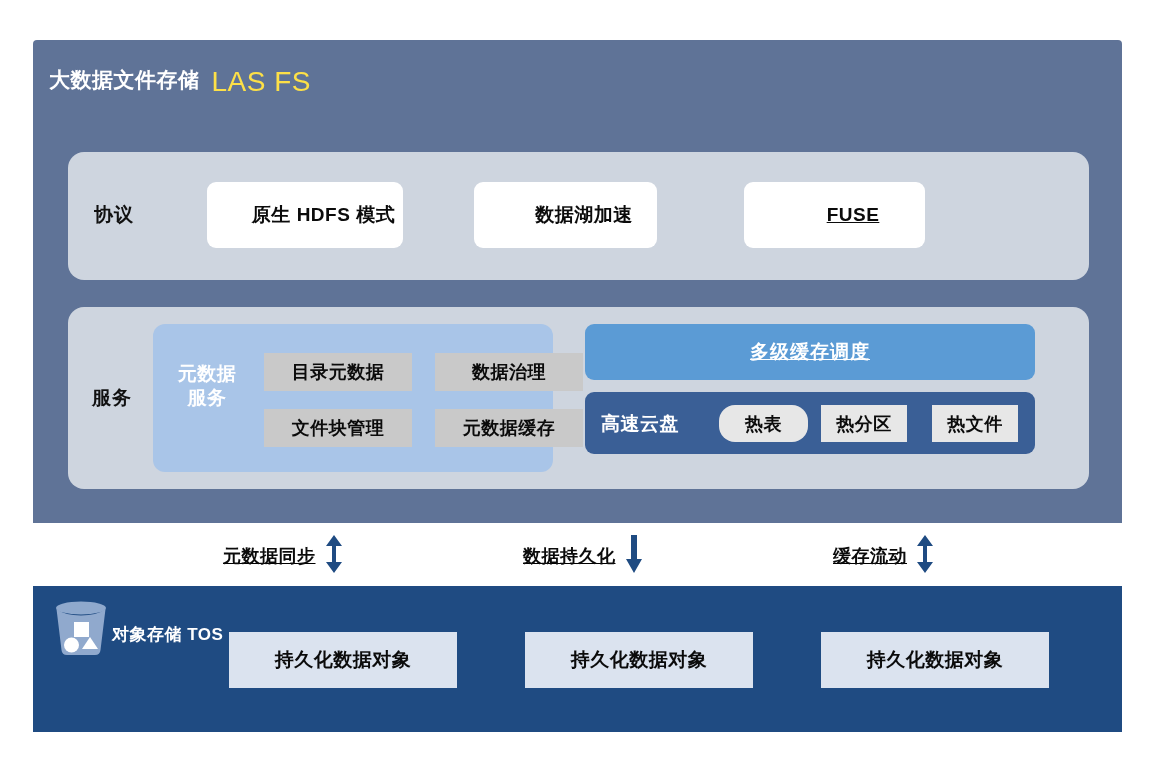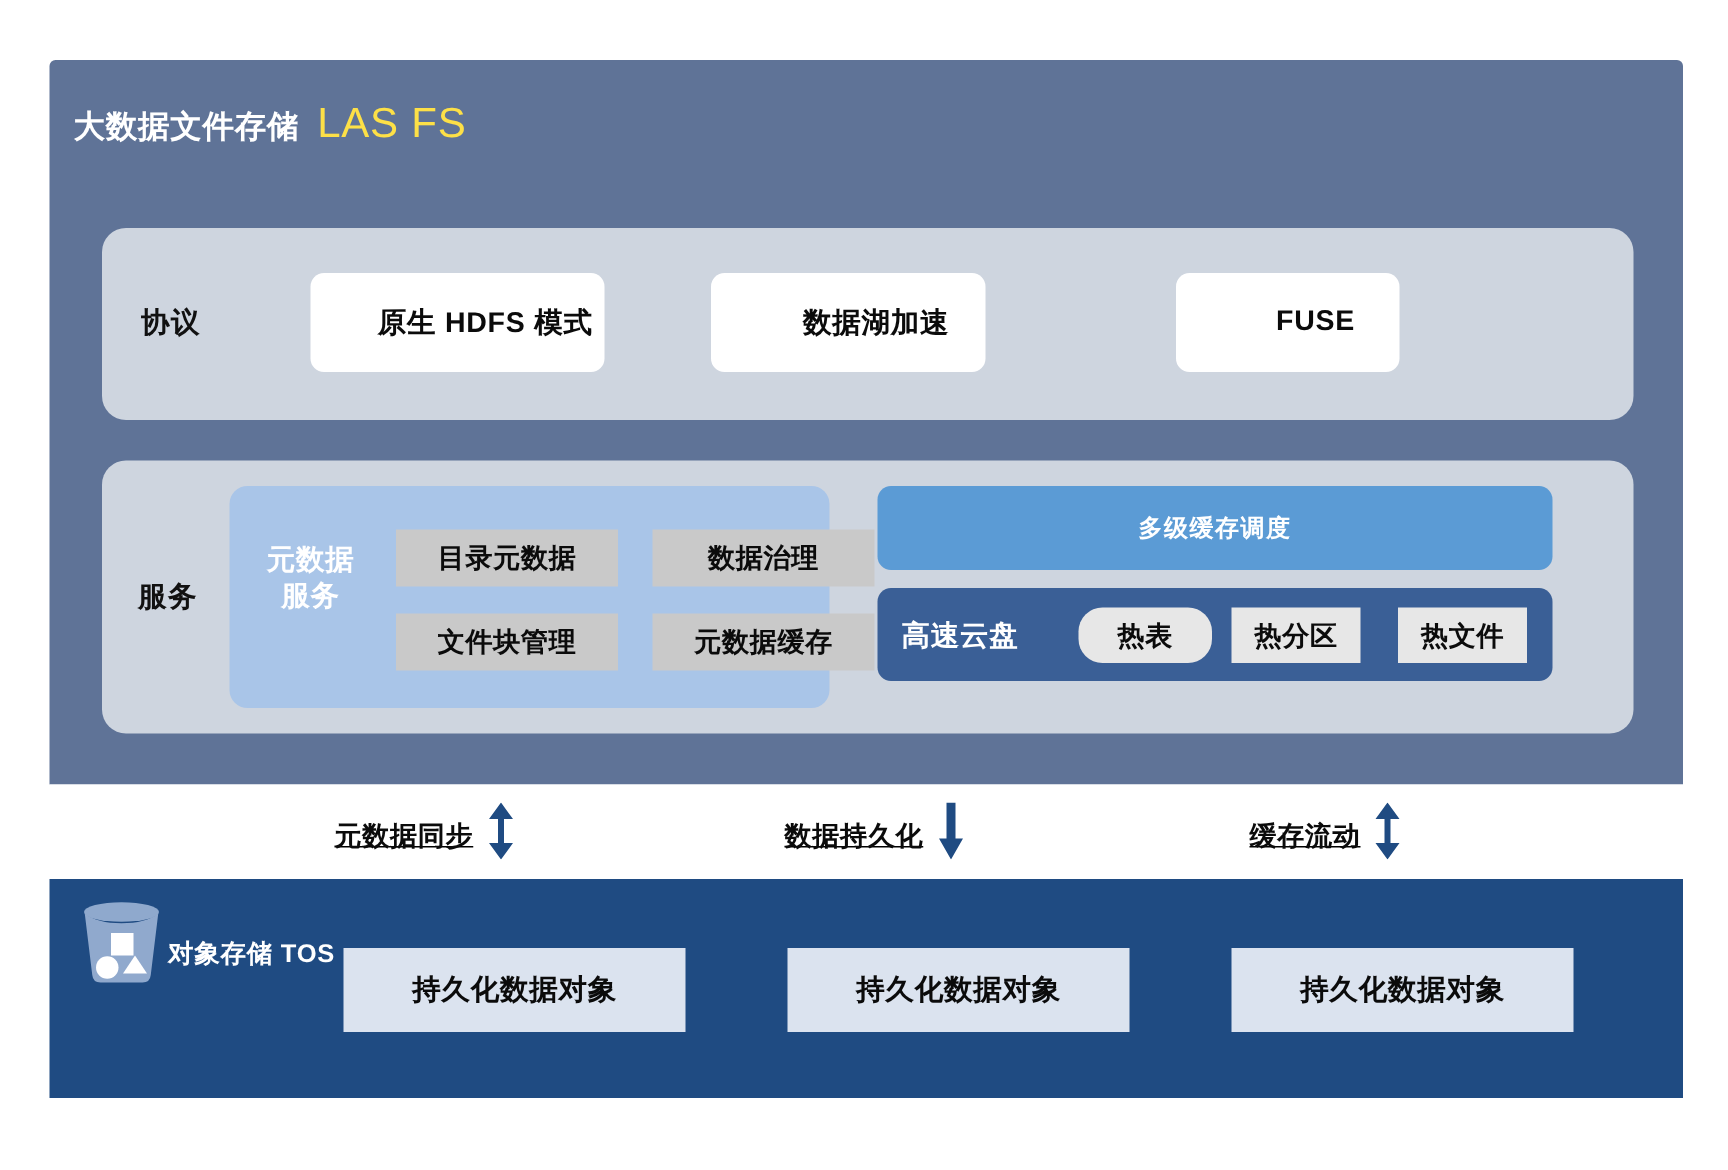--- a/index.html
+++ b/index.html
@@ -36,21 +36,21 @@
     background-color: #5f7397;
     border-radius: 4px 4px 0 0;
     box-sizing: border-box;
   }
 
   .las-title {
     position: absolute;
     left: 16px;
     top: 26px;
     display: flex;
-    align-items: flex-end;
+    align-items: flex-start;
     white-space: nowrap;
   }
   .las-title-cn {
     font-size: 21px;
     font-weight: bold;
     color: #ffffff;
     letter-spacing: 0.5px;
   }
   .las-title-en {
     font-size: 28px;
@@ -93,21 +93,21 @@
     justify-content: center;
     font-size: 19px;
     font-weight: bold;
     color: #0b0b0b;
     letter-spacing: 0.5px;
     box-sizing: border-box;
     padding-left: 37px;
   }
   .proto-chip-1 { left: 139px;  width: 196px; }
   .proto-chip-2 { left: 406px;  width: 183px; }
-  .proto-chip-3 { left: 716px;  width: 149px; }
+  .proto-chip-3 { left: 676px;  width: 181px; text-decoration: underline; }
 
   
   .svc-box {
     position: absolute;
     left: 35px;
     top: 267px;
     width: 1021px;
     height: 182px;
     background: #ced5df;
     border-radius: 16px;
@@ -168,25 +168,26 @@
   .cache-sched {
     position: absolute;
     left: 0; top: 0;
     width: 450px;
     height: 56px;
     background: #5b9bd5;
     border-radius: 9px;
     display: flex;
     align-items: center;
     justify-content: center;
-    font-size: 16px;
+    font-size: 19px;
     font-weight: bold;
     color: #ffffff;
     letter-spacing: 1px;
     box-sizing: border-box;
+    text-decoration: underline;
   }
   .disk-bar {
     position: absolute;
     left: 0; top: 68px;
     width: 450px;
     height: 62px;
     background: #3a5f96;
     border-radius: 9px;
     box-sizing: border-box;
   }

